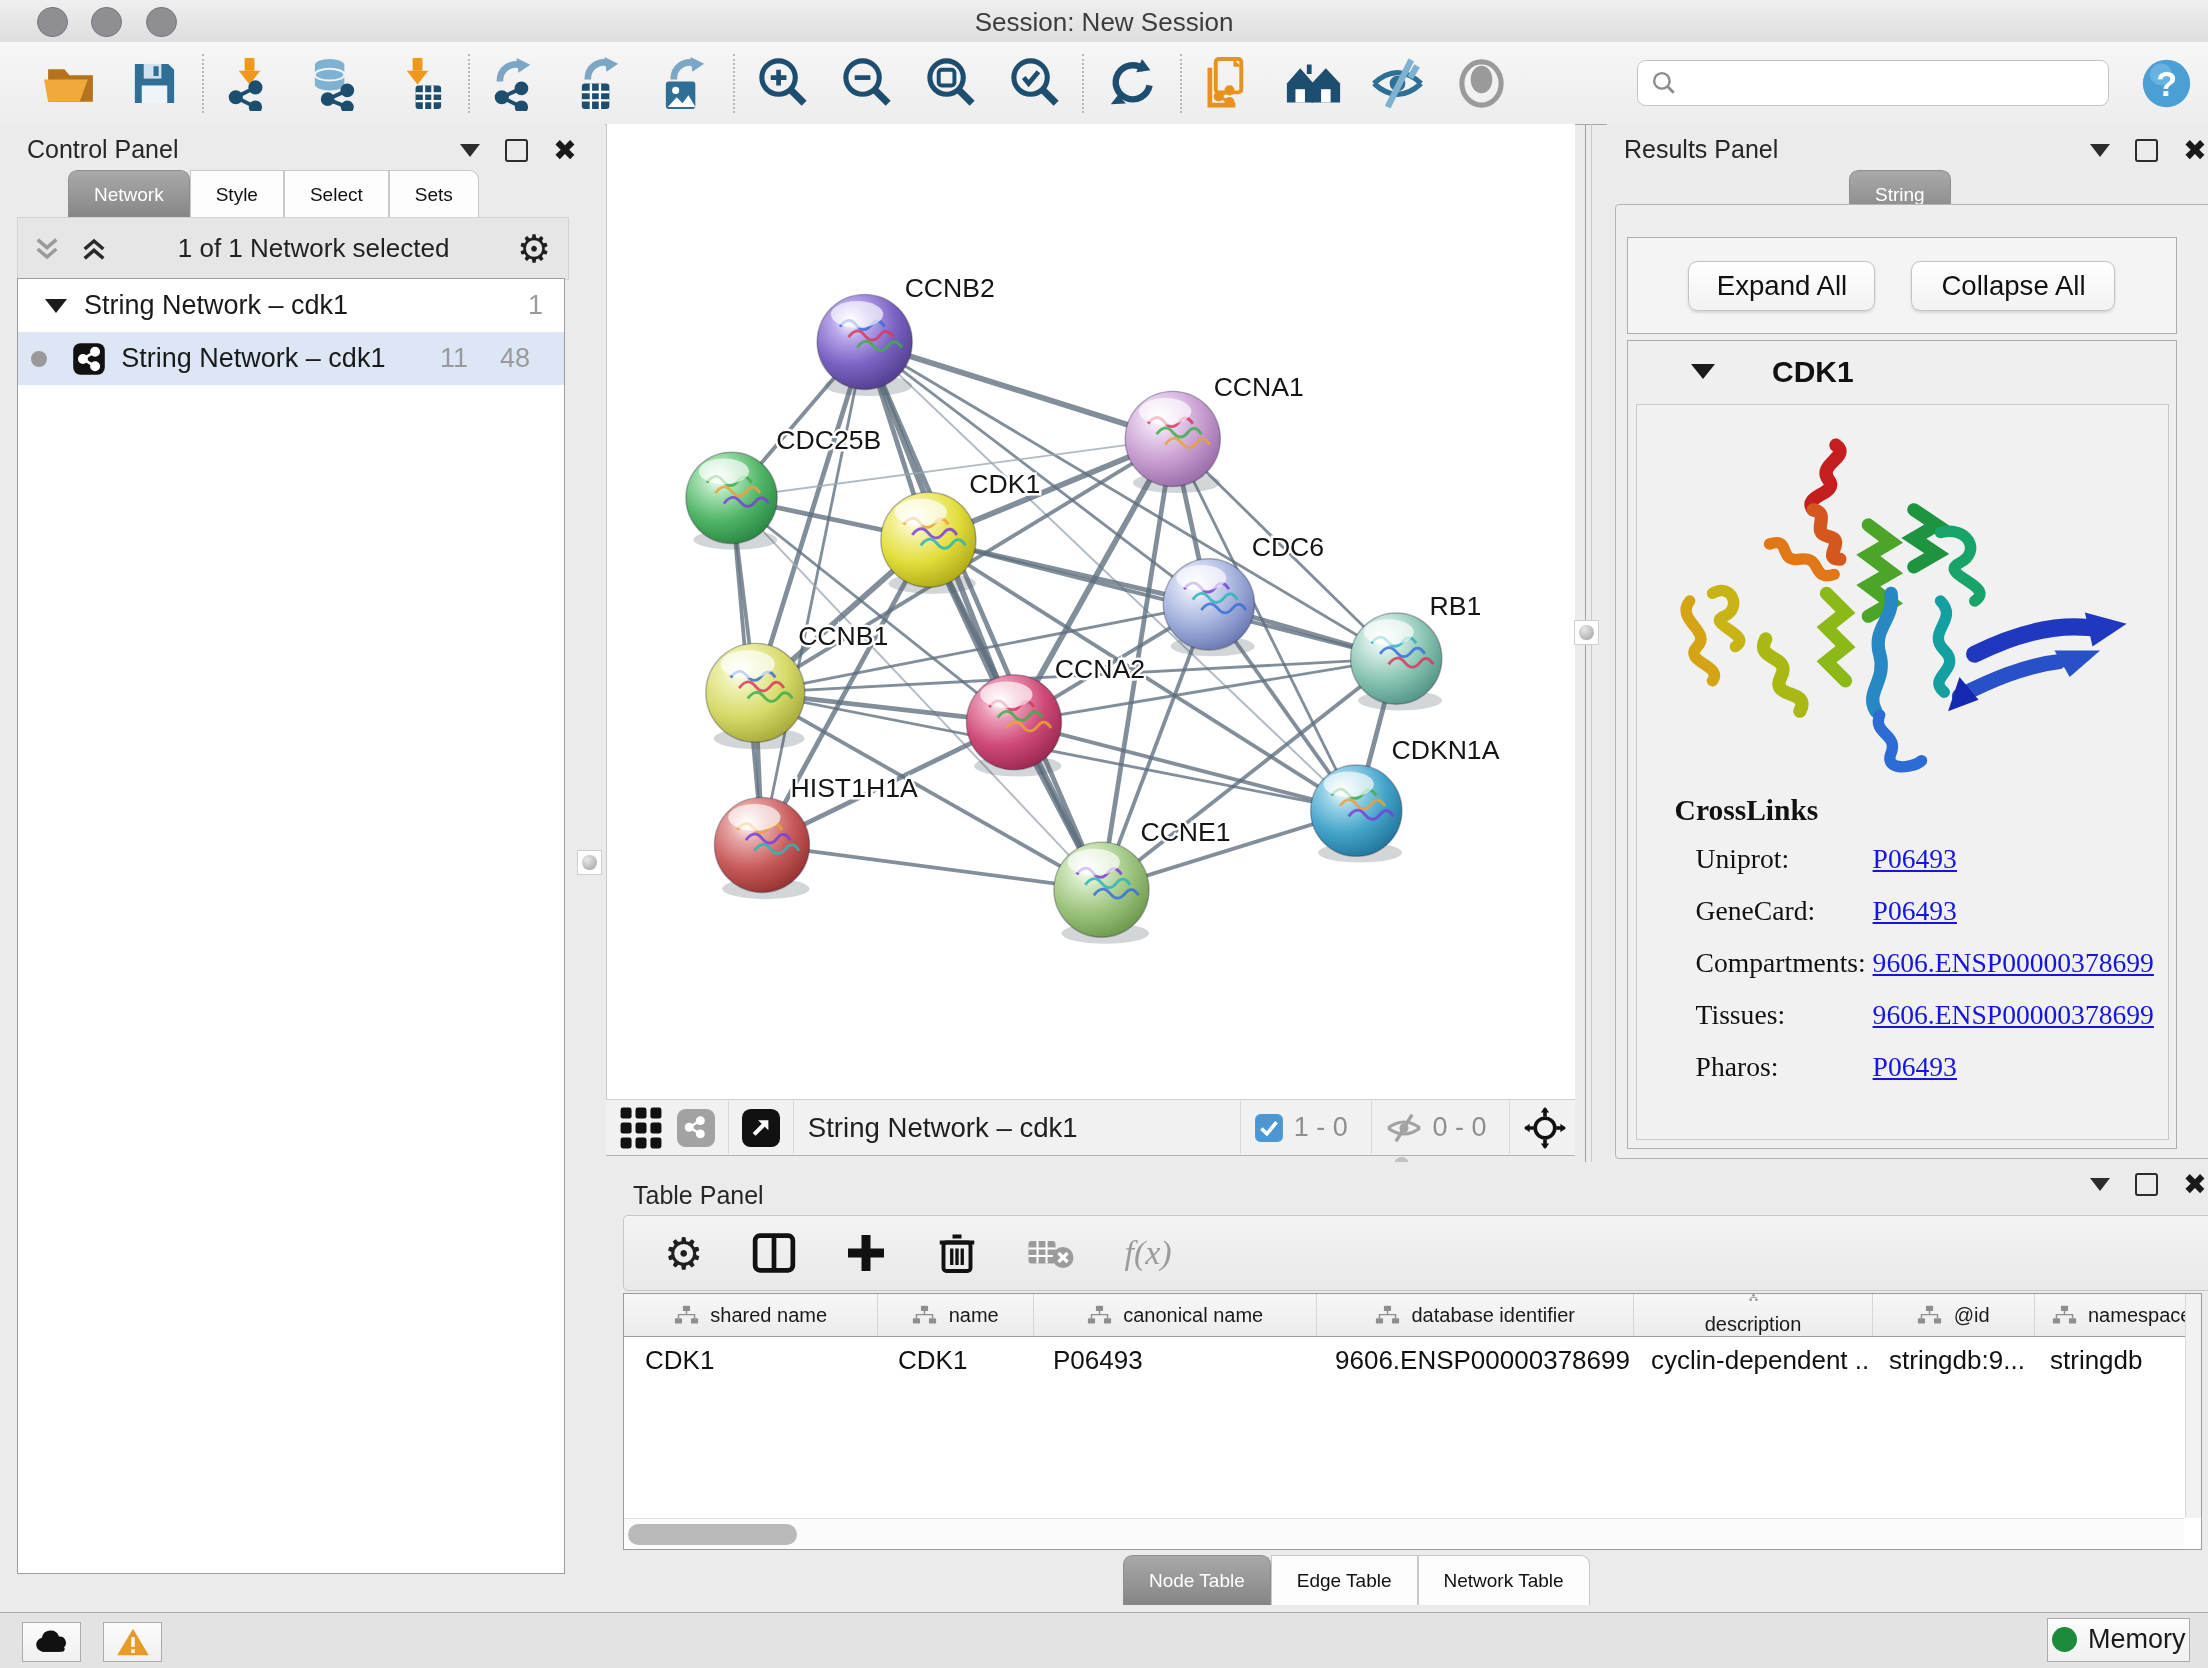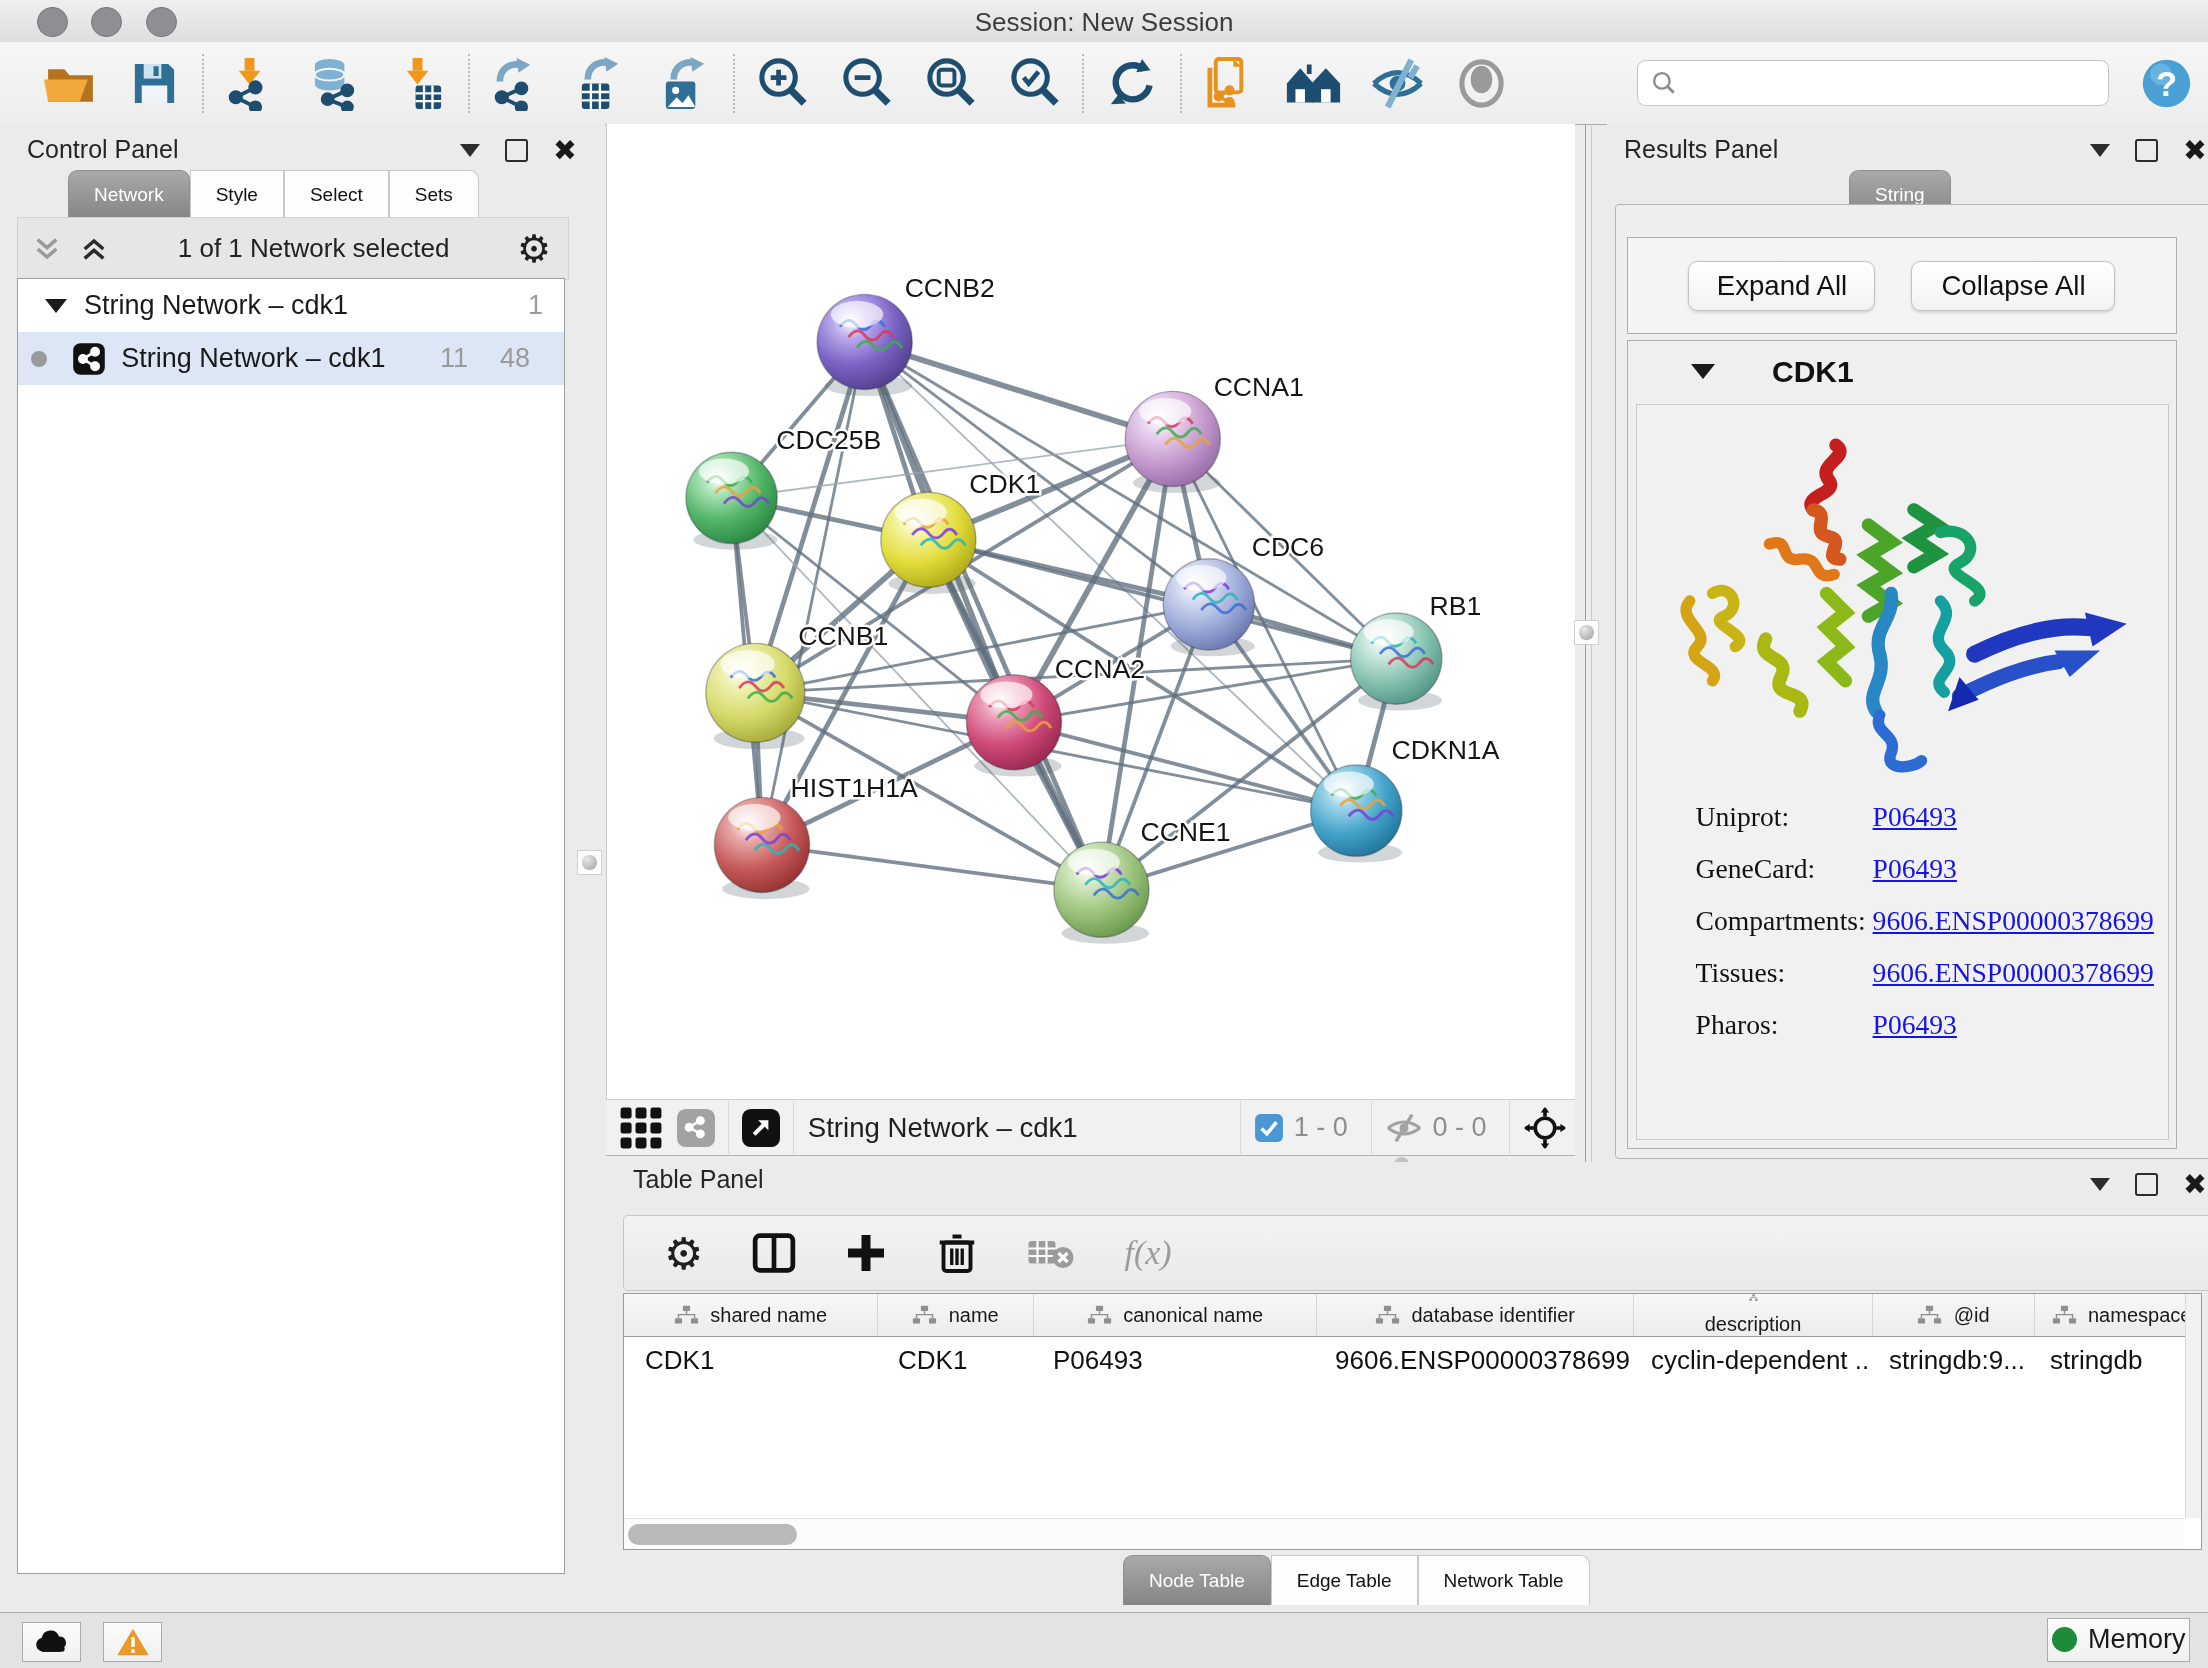--- a/index.html
+++ b/index.html
@@ -650,20 +650,21 @@
             <path d="M150 100c10 10-8 16 2 26s-10 14 0 22" stroke="#14a0a0" stroke-width="6"></path>
             <path d="M124 96c2 14-10 18-6 32s-8 20-2 30" stroke="#2888c4" stroke-width="7"></path>
             <path d="M118 160c-4 10 10 10 6 20s12 8 16 4" stroke="#2c6cd4" stroke-width="6"></path>
             <path d="M160 150c16-8 34-16 52-18" stroke="#2850c8" stroke-width="8"></path>
             <path d="M168 128c20-10 40-16 60-14" stroke="#2038c0" stroke-width="9"></path>
           </g>
           <path d="M226 106l22 6-18 12z" fill="#2038c0"></path>
           <path d="M210 126l24 0-16 14z" fill="#2850c8"></path>
           <path d="M160 140l-6 18 16-6z" fill="#1428b0"></path>
         </svg>
+        <div class="serif xl-title" style="margin:3.8px 0 5.7px 38px;">CrossLinks</div>
         <div id="crosslinks" style="margin-left:59px;">
             <div class="xl-row serif">
               <span class="xl-label">Uniprot:</span>
               <span class="xl-link">P06493</span>
             </div>
             <div class="xl-row serif">
               <span class="xl-label">GeneCard:</span>
               <span class="xl-link">P06493</span>
             </div>
             <div class="xl-row serif">
@@ -678,21 +679,21 @@
               <span class="xl-label">Pharos:</span>
               <span class="xl-link">P06493</span>
             </div>
           </div>
       </div>
     </div>
   </div>
 </div>
 
 <div class="abs" style="left:606px;top:1162px;width:1603px;height:450px;background:#ebebeb;">
-  <div class="abs" style="left:27px;top:3px;">
+  <div class="abs" style="left:27px;top:19px;">
     <span class="panel-title">Table Panel</span>
   </div>
   <div class="abs phdr-icons" style="left:1484px;top:11.4px;">
     <div class="tri-down"></div>
     <div class="float-sq"></div>
     <div class="close-x">✖</div>
   </div>
   <div class="abs tp-toolbar" style="left:17px;top:53px;width:1577px;height:74px;">
     <div class="gear" style="font-size:44px;">⚙</div>
     <svg width="44" height="44" viewBox="0 0 28 28">

